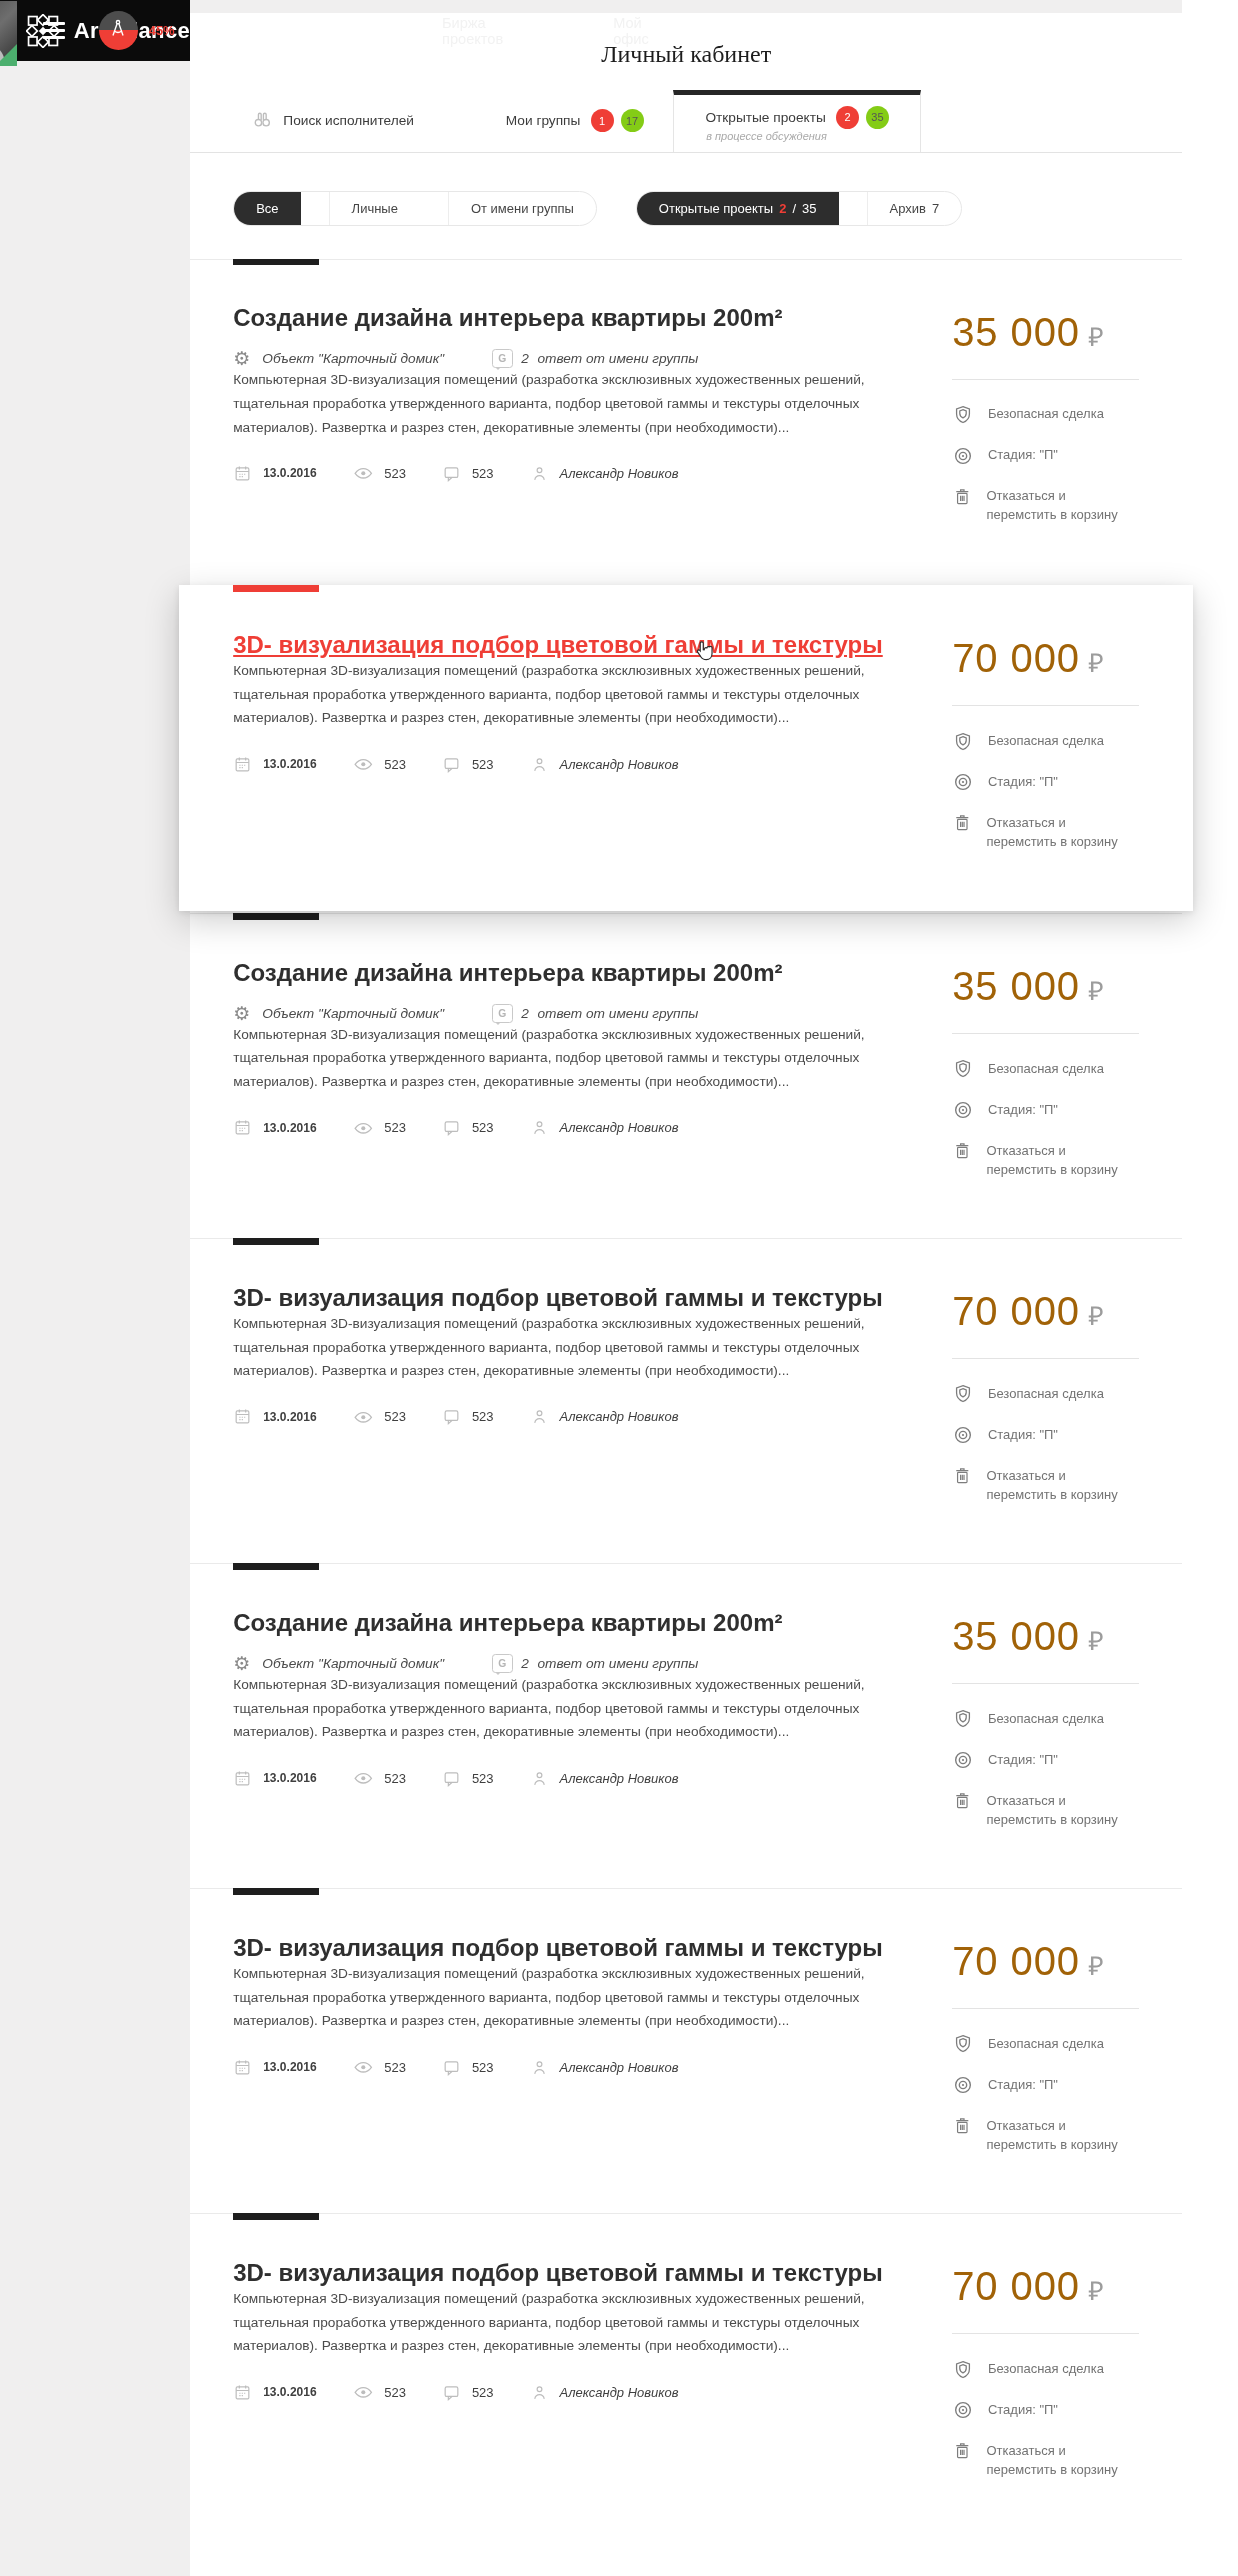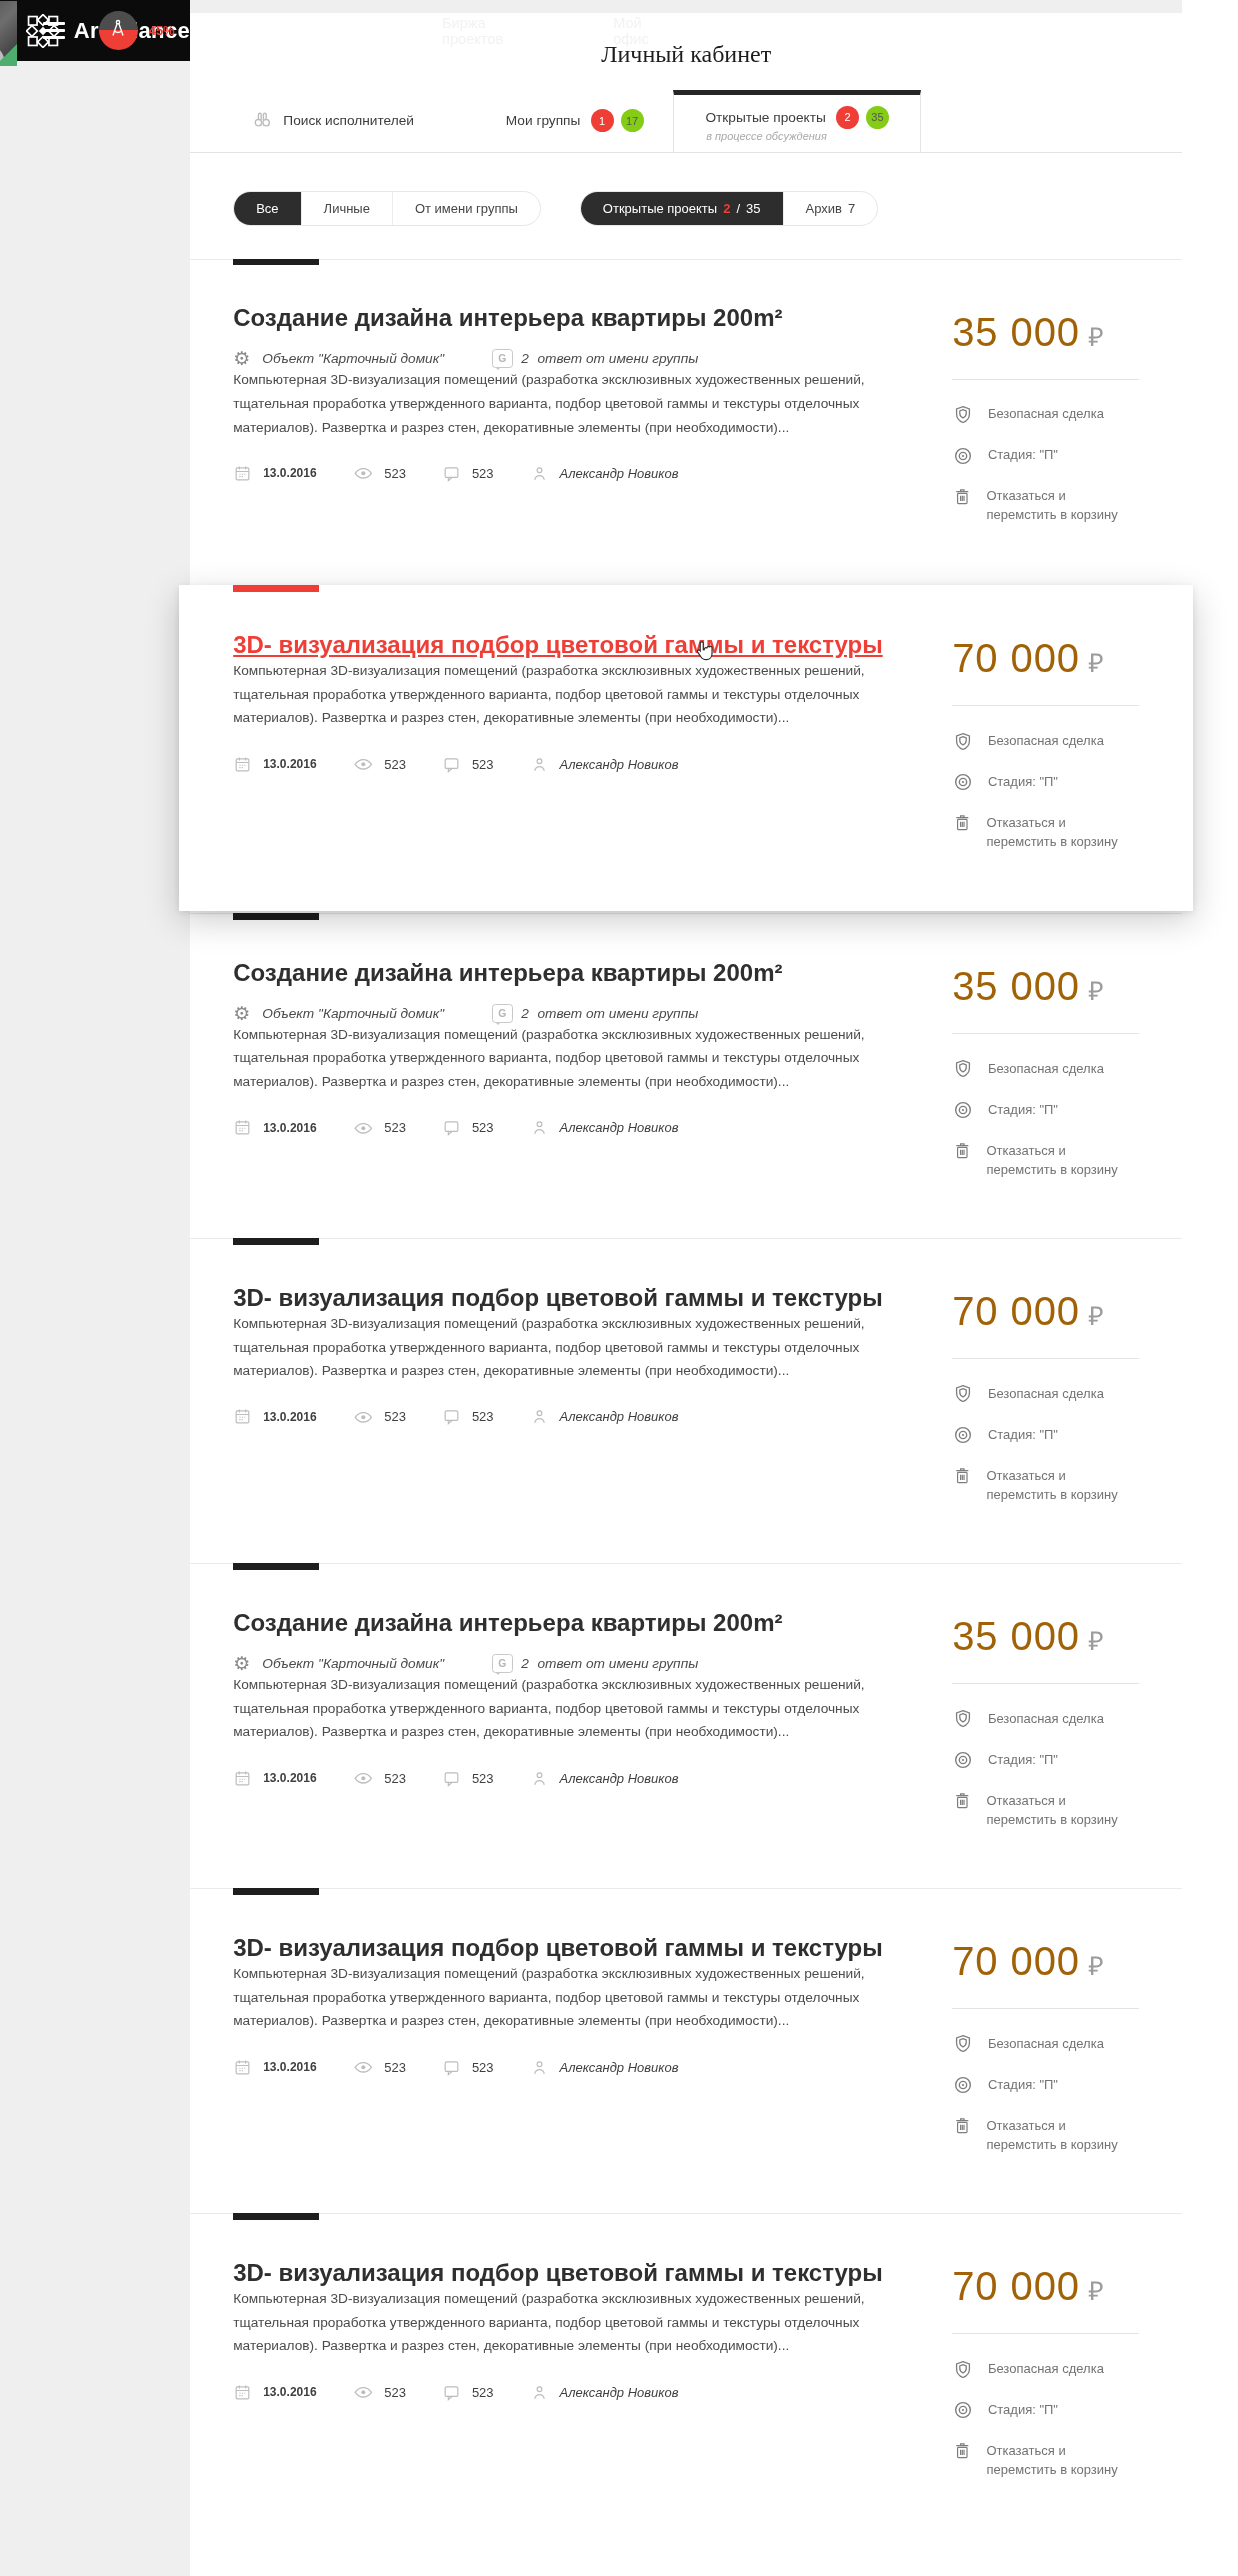--- a/index.html
+++ b/index.html
@@ -32,21 +32,21 @@
   .tab-1 { width:286px; } .tab-2 { width:197px; } .tab-3 { width:248px; } .tab-4 { flex:1; }
   .tab.active { border-top:5.2px solid #262626; border-left:0.9px solid #e5e5e5; border-right:0.9px solid #e5e5e5; background:#fff; margin-bottom:-0.9px; flex-direction:column; gap:1.7px; justify-content:center; padding-top:1.7px; }
   .tab.active .tab-main { display:flex; align-items:center; gap:10.3px; }
   .tab-subtitle { font-size:11px; font-style:italic; color:#a9a9a9; align-self:flex-start; margin-left:32px; }
   .badge { width:23px; height:23px; border-radius:50%; font-size:11px; display:inline-flex; align-items:center; justify-content:center; }
   .badge.red { background:#ef3e36; color:#fff; }
   .badge.gray { background:#84cc16; color:#555; margin-left:-3.4px;text-align:right; }
 
   
   .filters { display:flex; gap:39px; margin:38px 0 0 43px; }
-  .pill-group { display:inline-flex; border:0.9px solid #e7e7e7; border-radius:24px; overflow:hidden; height:35px; background:#fff; }
+  .pill-group { display:inline-flex; border:0.9px solid #e7e7e7; border-radius:24px; overflow:hidden; height:35px; background:#fff;gap:28px; }
   .seg { display:flex; align-items:center; padding:0 22px; font-size:13px; color:#454545; cursor:pointer; border-left:0.9px solid #ededed; gap:6px; }
   .seg:first-child { border-left:none; }
   .seg.dark { background:#2d2d2d; color:#fff; }
   .seg .cnt-red { color:#ef3e36; font-weight:700; }
   .seg .cnt { color:inherit; }
 
   
   .cards-list { margin-top:33px; }
   .card { position:relative; }
   .topline { height:0.9px; background:#eaeaea; position:relative; }

